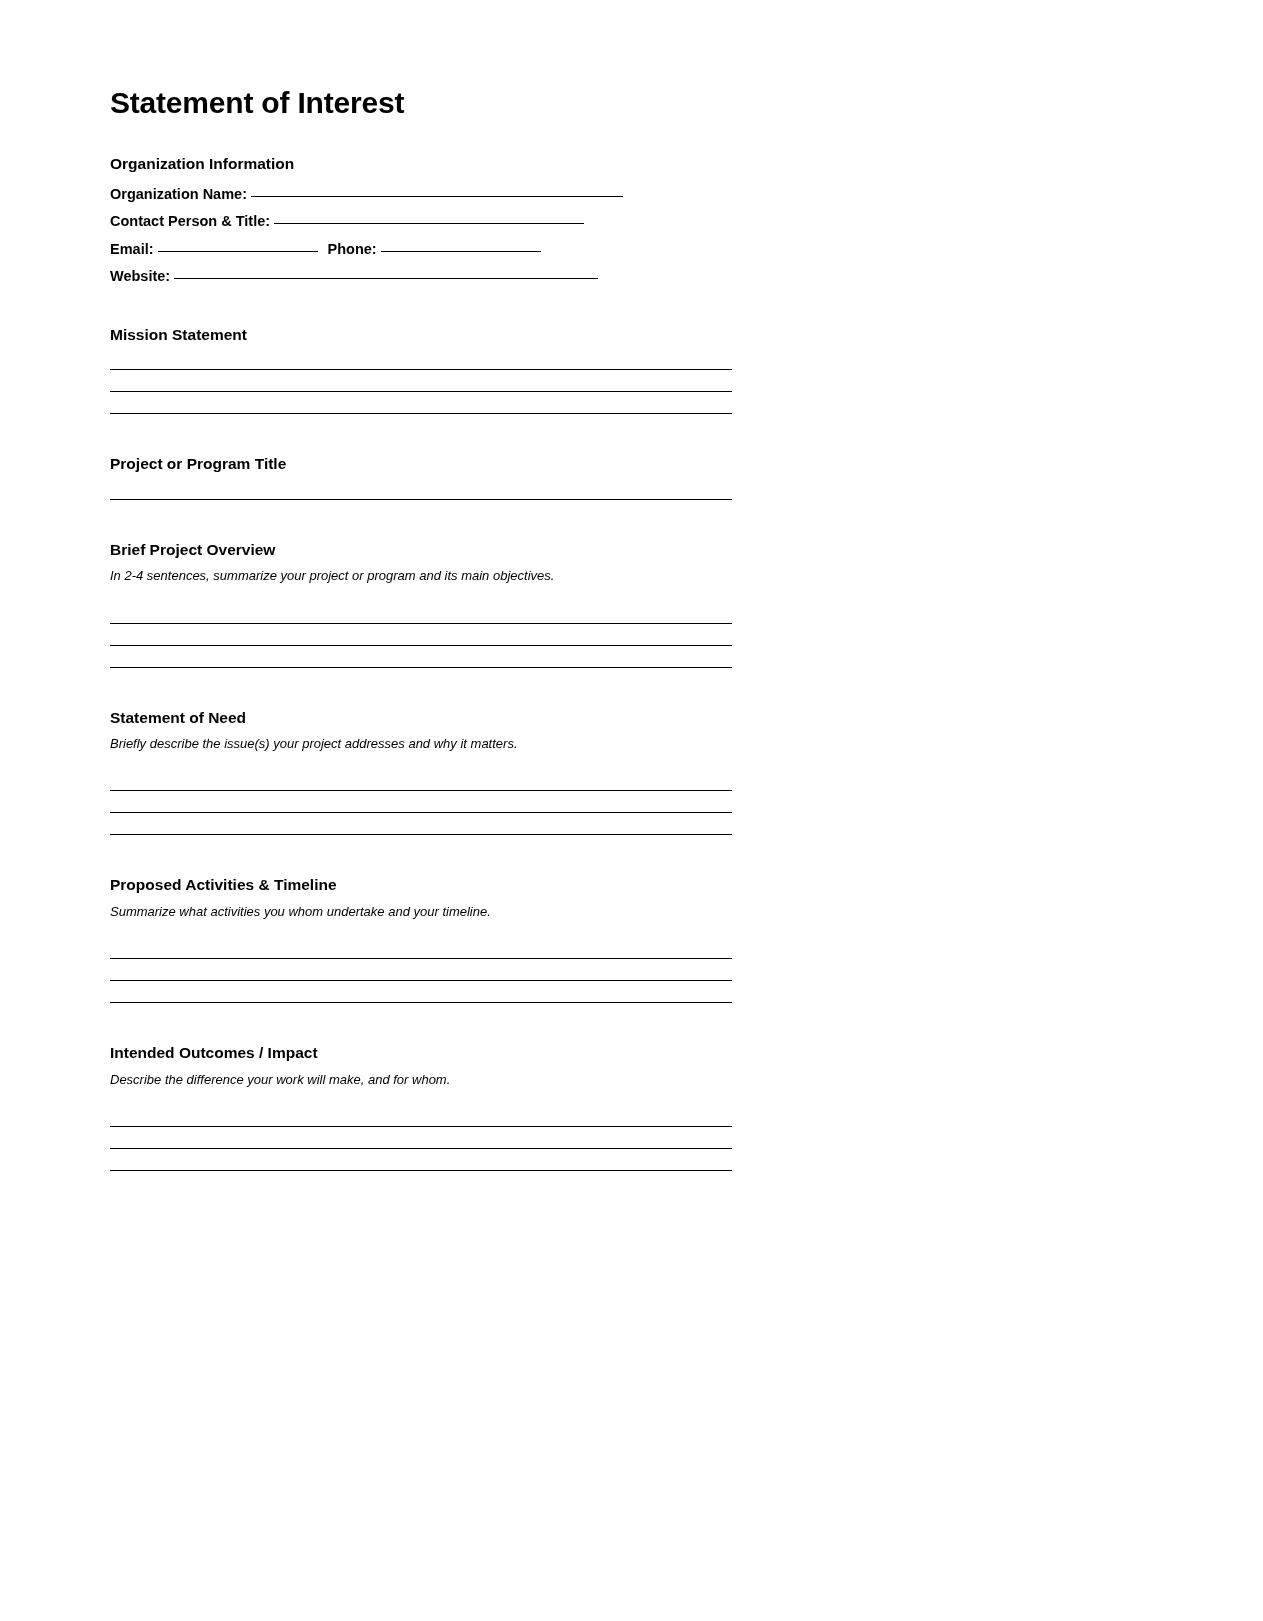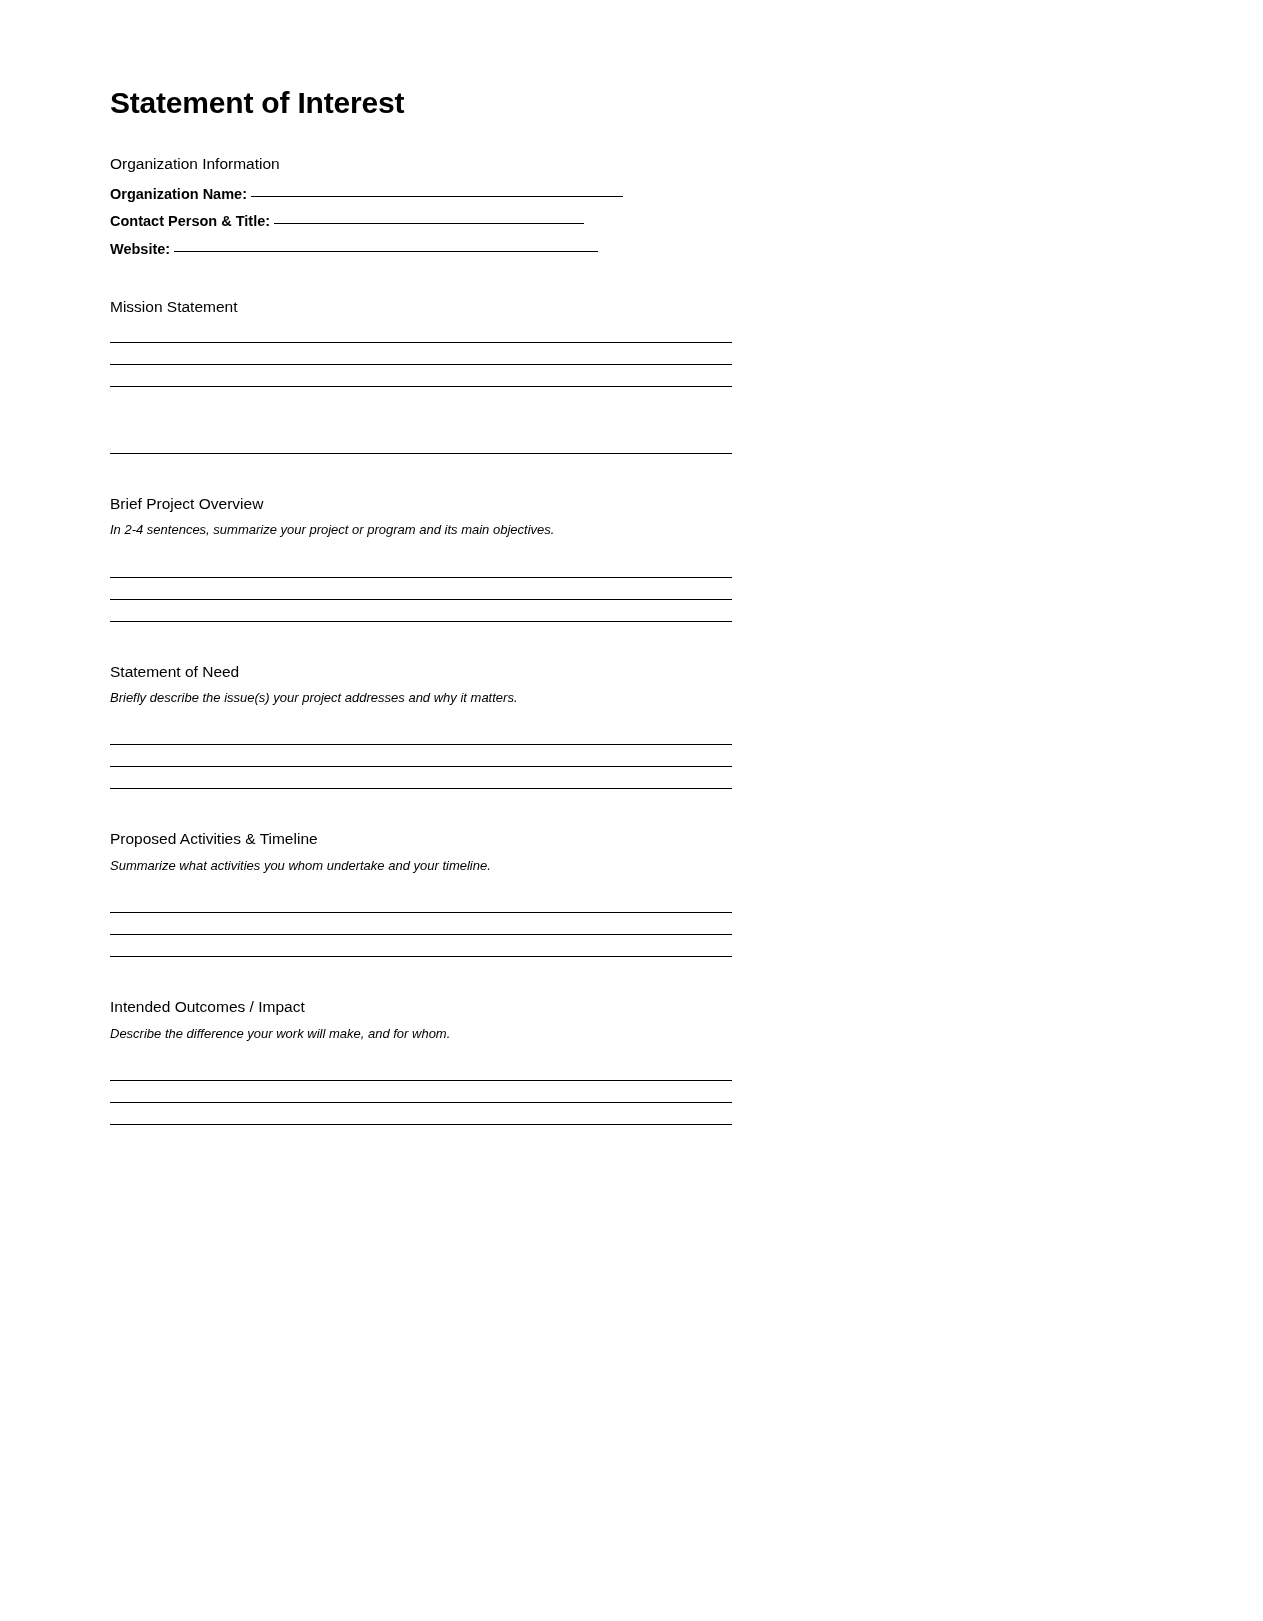--- a/index.html
+++ b/index.html
@@ -38,21 +38,21 @@
     font-size: 30px;
     font-weight: bold;
     letter-spacing: -0.2px;
     line-height: 1.1;
     margin: 0 0 36px 0;
   }
 
   
   .section-heading {
     font-size: 15.5px;
-    font-weight: normal;
+    font-weight: bold;
     line-height: 1.2;
     margin: 0;
   }
 
   .hint {
     font-size: 13px;
     font-style: italic;
     line-height: 1.25;
     margin: 9px 0 0 0;
     white-space: nowrap;
@@ -127,20 +127,23 @@
       <div class="section-heading">Organization Information</div>
 
       <div class="field-row">
         <span class="field-label">Organization Name:</span><span class="fill fill-xl"></span>
       </div>
 
       <div class="field-row">
         <span class="field-label">Contact Person &amp; Title:</span><span class="fill fill-lg"></span>
       </div>
 
+      <div class="field-row">
+        <span class="field-label">Email:</span><span class="fill fill-md"></span><span class="field-label" style="margin-left:8px;">Phone:</span><span class="fill fill-md"></span>
+      </div>
 
       <div class="field-row">
         <span class="field-label">Website:</span><span class="fill fill-web"></span>
       </div>
     </div>
 
     <div class="gap-org-to-mission"></div>
 
     <div>
       <div class="section-heading">Mission Statement</div>
@@ -148,20 +151,21 @@
       <div class="rules">
         <div class="rule"></div>
         <div class="rule"></div>
         <div class="rule"></div>
       </div>
     </div>
 
     <div class="gap-before-section"></div>
 
     <div>
+      <div class="section-heading">Project or Program Title</div>
       <div class="gap-heading-to-rule"></div>
       <div class="rules">
         <div class="rule"></div>
       </div>
     </div>
 
     <div class="gap-before-section"></div>
 
     <div>
       <div class="section-heading">Brief Project Overview</div>

